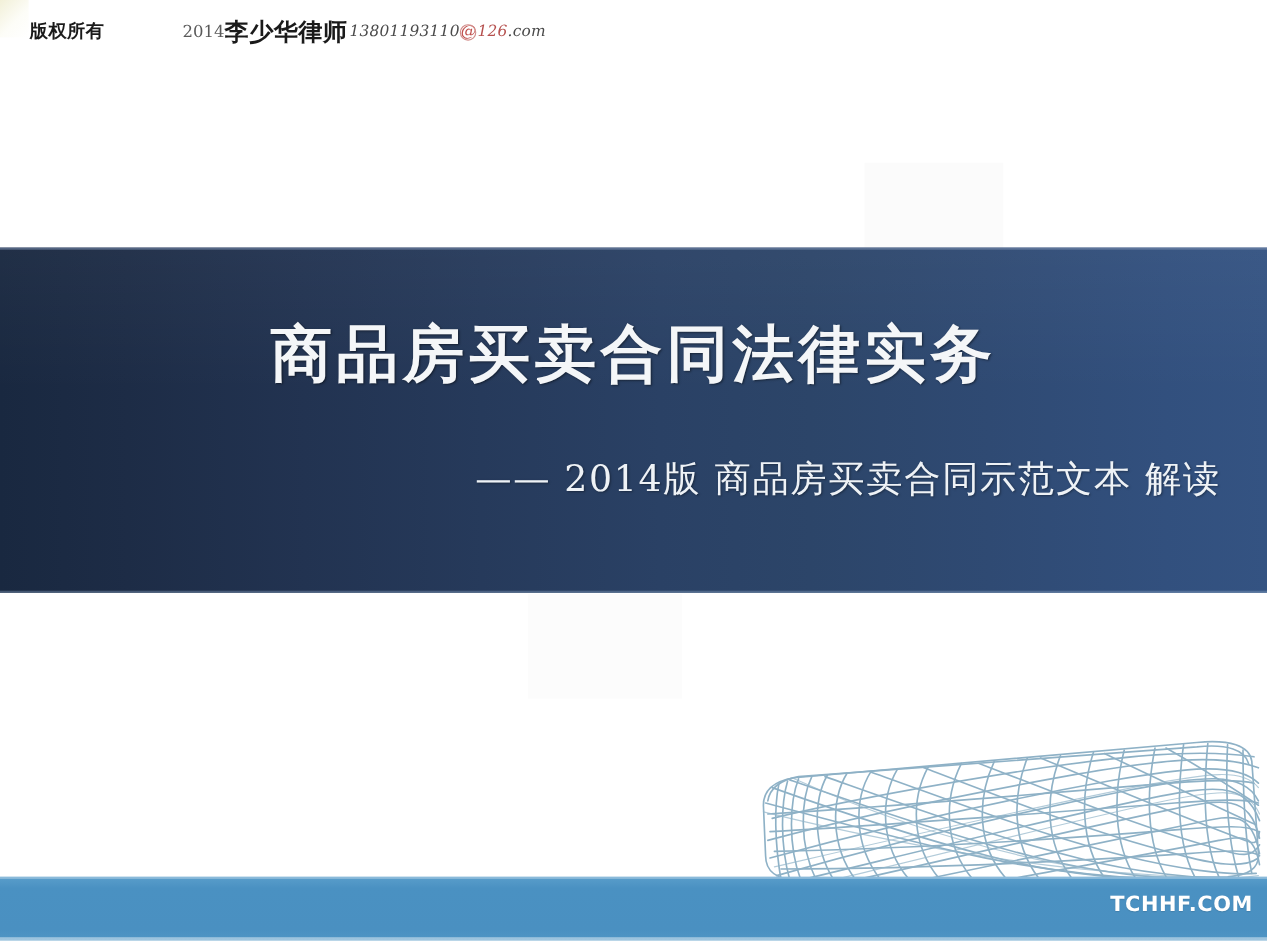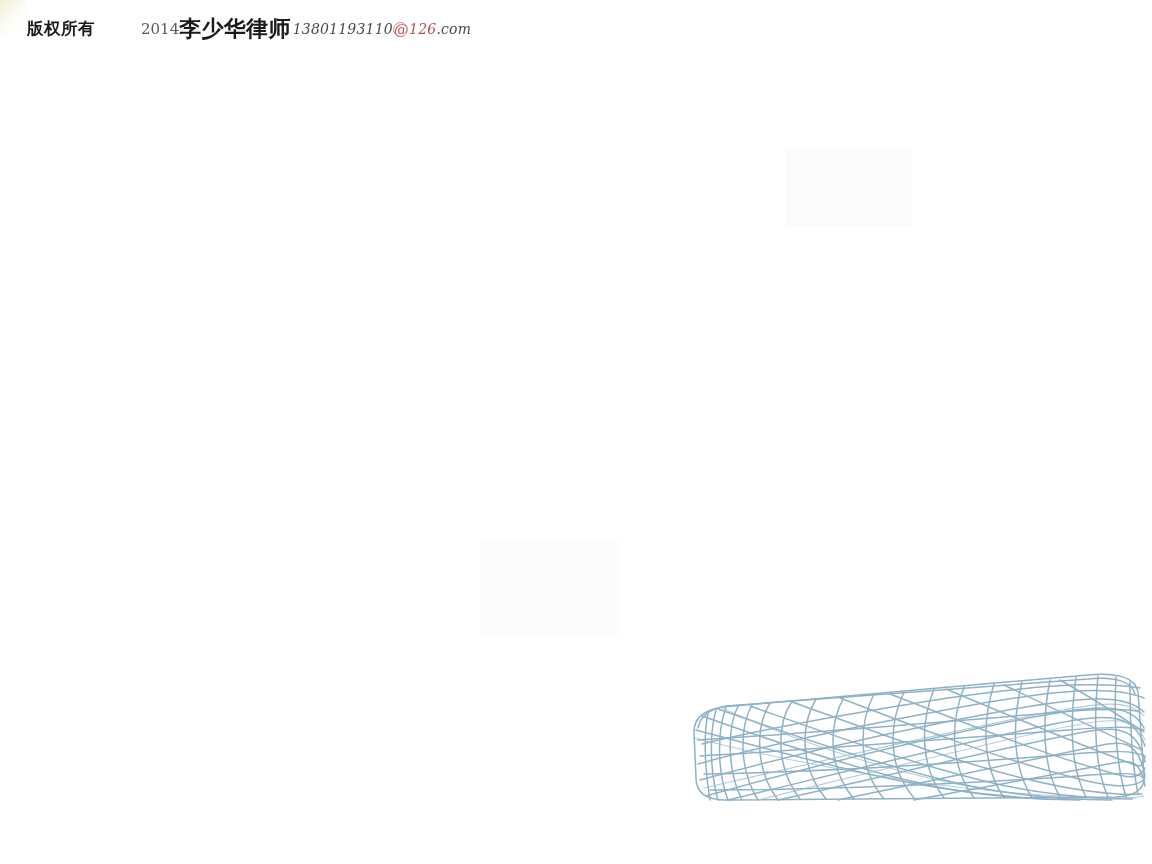--- a/index.html
+++ b/index.html
@@ -43,21 +43,21 @@
     font-size: 16.5px;
     font-weight: 700;
     color: #1a1a1a;
     letter-spacing: 0.5px;
   }
   .hdr-year {
     font-family: "DejaVu Serif", serif;
     font-size: 15px;
     font-weight: 400;
     color: #5a5a5a;
-    margin-left: 46px;
+    margin-left: 71px;
   }
   .hdr-lawyer {
     font-family: "DejaVu Sans", sans-serif;
     font-size: 22px;
     font-weight: 700;
     color: #1a1a1a;
     letter-spacing: 0.3px;
   }
   .hdr-email {
     font-family: "DejaVu Serif", serif;
@@ -243,20 +243,27 @@
   <div class="header-line">
     <span class="hdr-copyright">版权所有</span>
     <span class="hdr-year">2014</span>
     <span class="hdr-lawyer">李少华律师</span>
     <span class="hdr-email"><span>13801193110</span><span class="at-mark">@</span><span class="dom-num">126</span><span>.com</span></span>
   </div>
 
   <div class="ghost-block"></div>
   <div class="ghost-block-2"></div>
 
+  <div class="title-banner">
+    <div class="banner-hairline-top"></div>
+    <div class="banner-sheen"></div>
+    <div class="main-title">商品房买卖合同法律实务</div>
+    <div class="sub-title">—— 2014版  商品房买卖合同示范文本  解读</div>
+    <div class="banner-hairline-bottom"></div>
+  </div>
 
   <div class="stadium">
     <svg width="464" height="135" viewBox="0 0 464 135" xmlns="http://www.w3.org/2000/svg">
       <g fill="none" stroke="#7fa7bf" stroke-width="1.5" stroke-linecap="round" opacity="0.88">
 
         <path d="M6 64 C6 50 16 42 34 39 L400 7 C430 4 448 10 450 24 L456 108 C457 122 446 128 428 129 L38 132 C18 132 8 124 8 110 Z"></path>
 
         <path d="M10 60 C12 48 22 41 38 38 L400 11 C428 8 444 14 447 26"></path>
 
         <path d="M20 45 C16 64 16 96 22 132"></path>
@@ -307,14 +314,19 @@
       </g>
       <g fill="none" stroke="#93b6ca" stroke-width="1.1" stroke-linecap="round" opacity="0.7">
         <path d="M6 70 C70 86 150 102 230 114 C300 124 380 130 448 130"></path>
         <path d="M34 40 C96 68 180 98 268 116 C340 130 416 134 456 128"></path>
         <path d="M16 120 C120 96 240 68 352 46 C410 35 442 30 456 48"></path>
         <path d="M70 132 C160 110 264 84 362 62 C418 50 446 46 457 72"></path>
       </g>
     </svg>
   </div>
 
+  <div class="bottom-bar">
+    <div class="bottom-bar-edge-top"></div>
+    <div class="brand-logo">TCHHF.COM</div>
+    <div class="bottom-bar-edge-bottom"></div>
+  </div>
 
 </div>
 
 </body></html>

